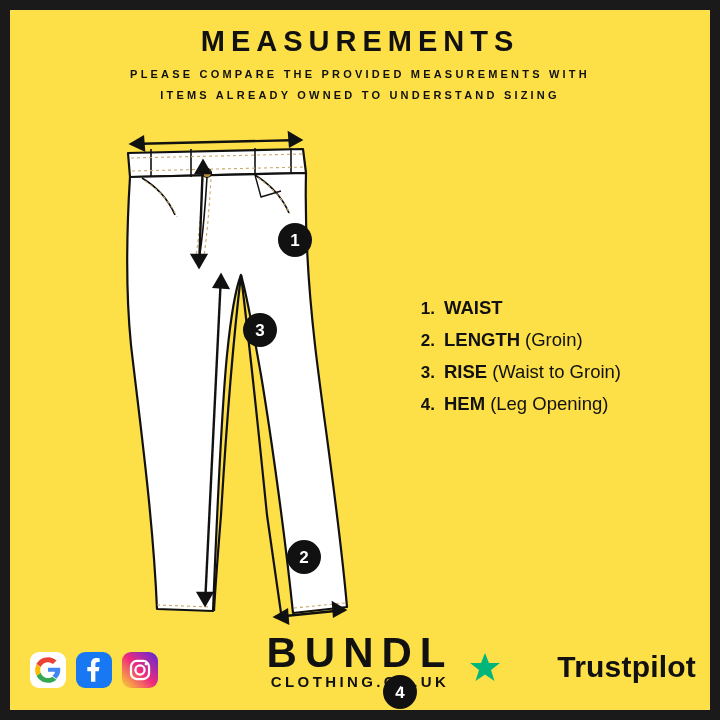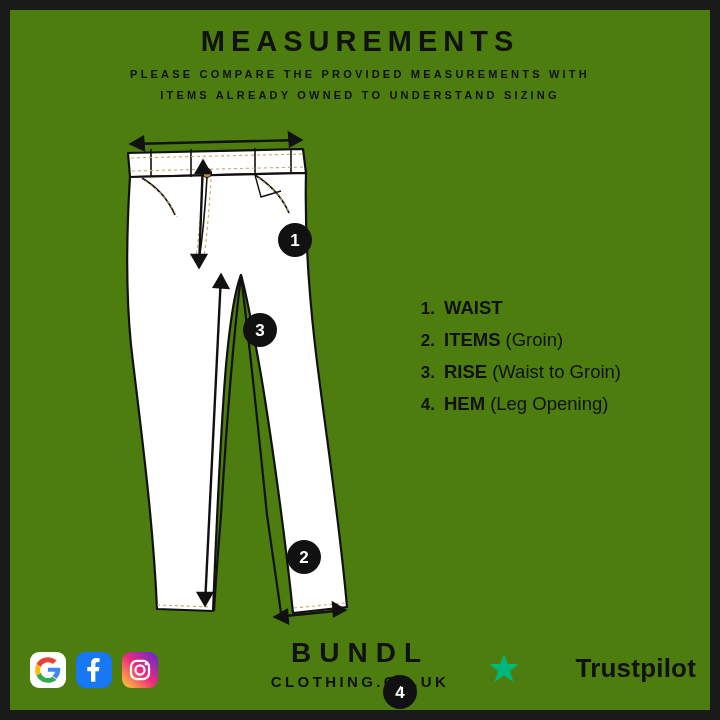--- a/index.html
+++ b/index.html
@@ -10,21 +10,21 @@
   body {
     width: 720px;
     height: 720px;
     font-family: "Liberation Sans", sans-serif;
     overflow: hidden;
   }
   #page {
     position: relative;
     width: 720px;
     height: 720px;
-    background: #4d7c0f;
+    background: #fde047;
     box-sizing: border-box;
     border: 10px solid #1a1a1a;
   }
   
   .header {
     position: absolute;
     top: 14px;
     left: 0;
     width: 700px;
     text-align: center;
@@ -135,21 +135,21 @@
   }
 
   .brand {
     position: absolute;
     left: 0;
     right: 0;
     bottom: 20px;
     text-align: center;
   }
   .brand-name {
-    font-size: 28px;
+    font-size: 42px;
     font-weight: bold;
     letter-spacing: 8px;
     color: #111111;
     line-height: 36px;
   }
   .brand-sub {
     font-size: 15px;
     font-weight: bold;
     letter-spacing: 3.4px;
     color: #111111;
@@ -158,21 +158,21 @@
 
   .trustpilot {
     position: absolute;
     right: 14px;
     bottom: 26px;
     display: flex;
     align-items: center;
     gap: 7px;
   }
   .tp-label {
-    font-size: 26px;
+    font-size: 30px;
     font-weight: bold;
     color: #111111;
     letter-spacing: 0.2px;
     margin-left: 48px;
   }
 </style>
 </head>
 <body>
 
 <div id="page">
@@ -256,21 +256,21 @@
     <div class="badge" id="badge-4">4</div>
   </div>
 
   <div class="legend">
     <div class="legend-row">
       <span class="legend-num">1.</span>
       <span class="legend-key">WAIST</span>
     </div>
     <div class="legend-row">
       <span class="legend-num">2.</span>
-      <span class="legend-key">ITEMS</span>
+      <span class="legend-key">LENGTH</span>
       <span class="legend-desc">(Groin)</span>
     </div>
     <div class="legend-row">
       <span class="legend-num">3.</span>
       <span class="legend-key">RISE</span>
       <span class="legend-desc">(Waist to Groin)</span>
     </div>
     <div class="legend-row">
       <span class="legend-num">4.</span>
       <span class="legend-key">HEM</span>

